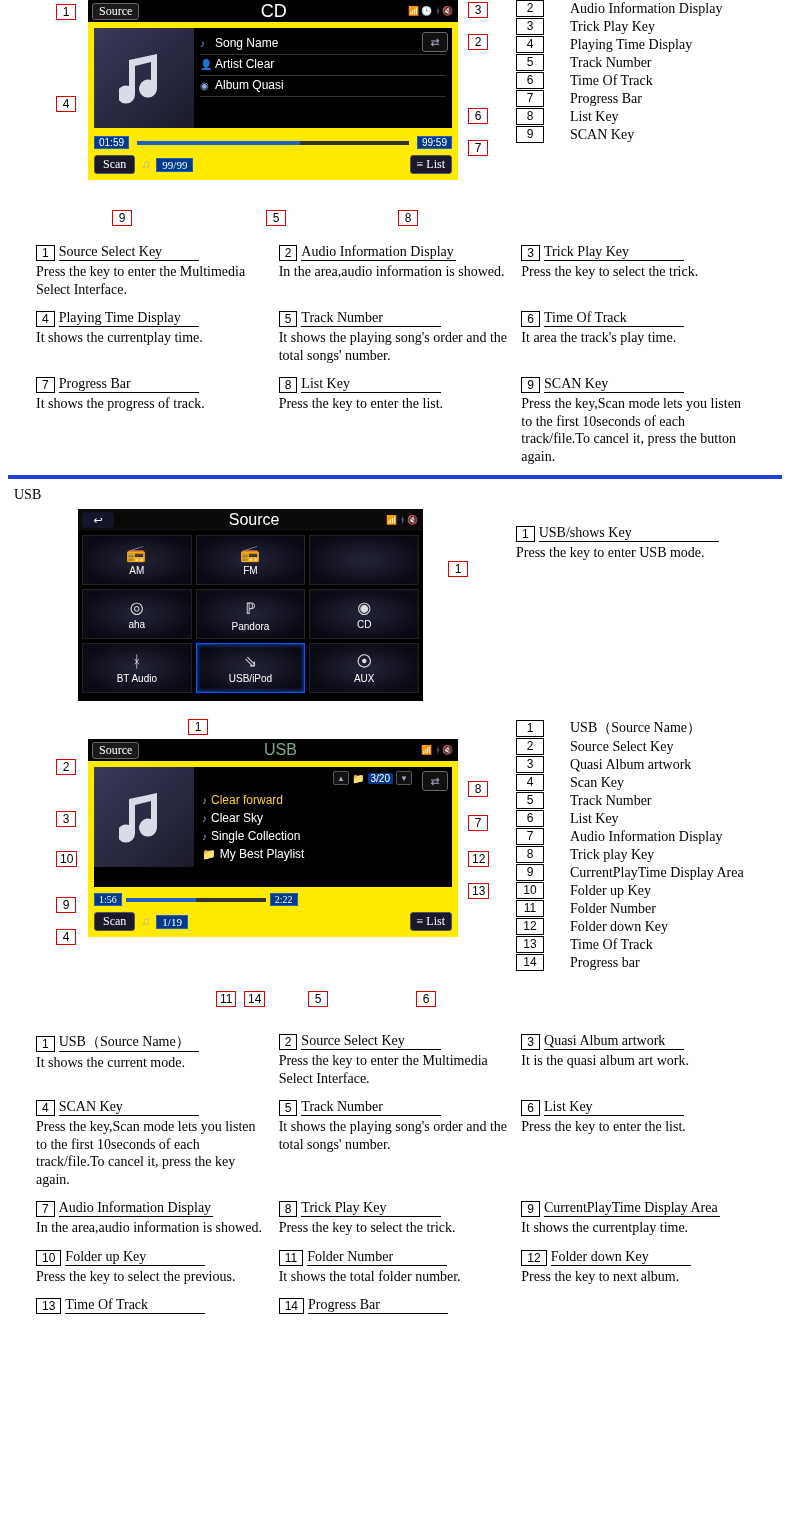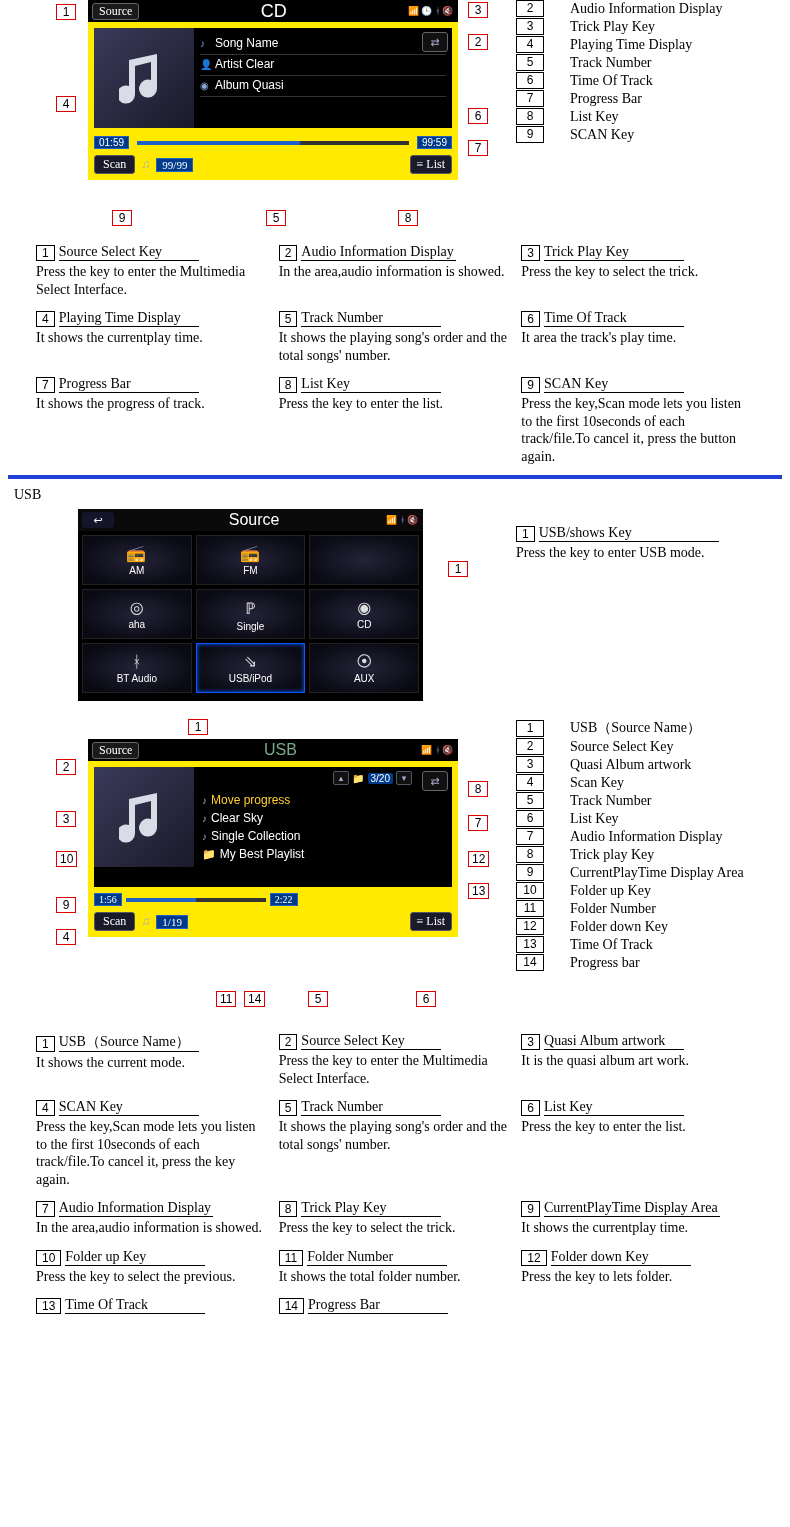--- a/index.html
+++ b/index.html
@@ -261,21 +261,21 @@
           <div class="src-cell">
             <span class="ic"></span>
             <span></span>
           </div>
           <div class="src-cell">
             <span class="ic">◎</span>
             <span>aha</span>
           </div>
           <div class="src-cell">
             <span class="ic">ℙ</span>
-            <span>Single</span>
+            <span>Pandora</span>
           </div>
           <div class="src-cell">
             <span class="ic">◉</span>
             <span>CD</span>
           </div>
           <div class="src-cell">
             <span class="ic">ᚼ</span>
             <span>BT Audio</span>
           </div>
           <div class="src-cell sel">
@@ -315,21 +315,21 @@
         <div class="usb-info-col">
           <div class="folder-nav">
             <span class="fnv-btn">▴</span>
             <span>📁</span>
             <span class="fldnum">3/20</span>
             <span class="fnv-btn">▾</span>
           </div>
           <div class="usb-list" id="usb-list">
                 <div class="row sel">
                   <span class="mus-ico">♪</span>
-                  <span>Move progress</span>
+                  <span>Clear forward</span>
                 </div>
                 <div class="row">
                   <span class="mus-ico">♪</span>
                   <span>Clear Sky</span>
                 </div>
                 <div class="row">
                   <span class="mus-ico">♪</span>
                   <span>Single Collection</span>
                 </div>
                 <div class="row">
@@ -510,21 +510,21 @@
           <span class="desc-num">11</span>
           <span class="desc-title">Folder Number</span>
         </div>
         <div class="desc-body">It shows the total folder number.</div>
       </div>
       <div class="desc-item">
         <div class="desc-head">
           <span class="desc-num">12</span>
           <span class="desc-title">Folder down Key</span>
         </div>
-        <div class="desc-body">Press the key to lets folder.</div>
+        <div class="desc-body">Press the key to next album.</div>
       </div>
       <div class="desc-item">
         <div class="desc-head">
           <span class="desc-num">13</span>
           <span class="desc-title">Time Of Track</span>
         </div>
         <div class="desc-body"></div>
       </div>
       <div class="desc-item">
         <div class="desc-head">

